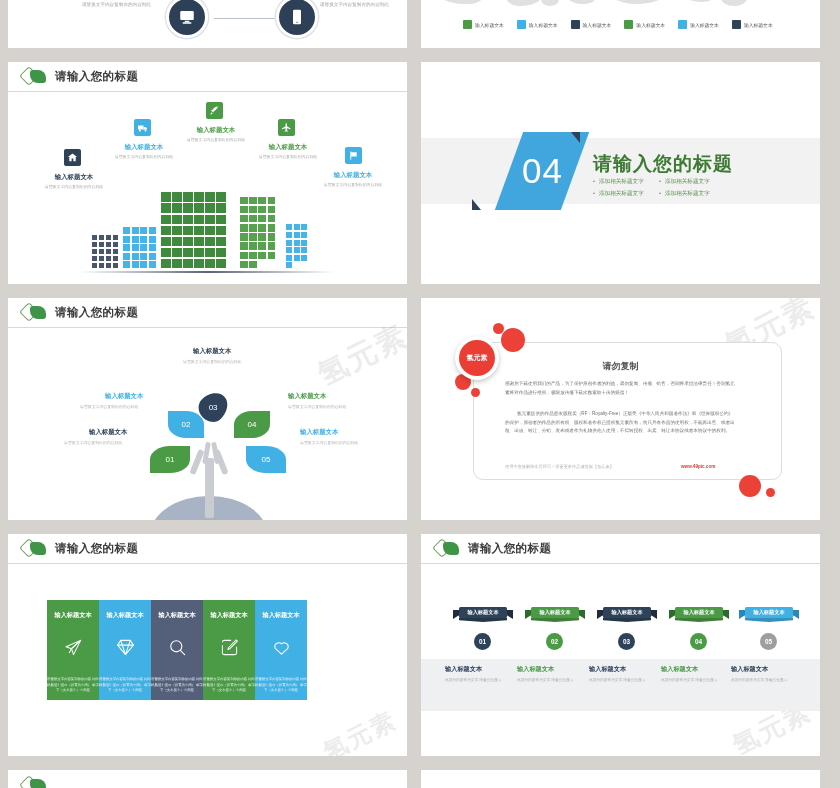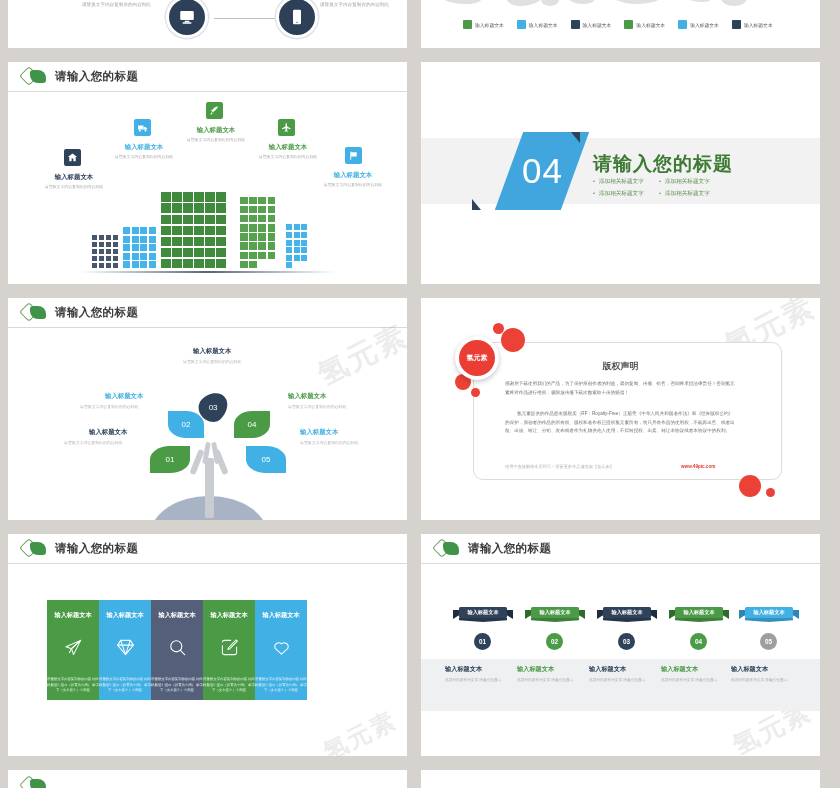--- a/index.html
+++ b/index.html
@@ -546,21 +546,21 @@
     <div class="dot" style="left:72px;top:25px;width:11px;height:11px;"></div>
     <div class="dot" style="left:80px;top:30px;width:24px;height:24px;"></div>
     <div class="dot" style="left:34px;top:76px;width:16px;height:16px;"></div>
     <div class="dot" style="left:50px;top:90px;width:9px;height:9px;"></div>
     <div class="logo-ring" style="left:34px;top:38px;width:44px;height:44px;">
       <span class="logo-in">氢元素</span>
     </div>
     <div class="dot" style="left:318px;top:177px;width:22px;height:22px;"></div>
     <div class="dot" style="left:345px;top:190px;width:9px;height:9px;"></div>
 
-    <div class="cp-title" style="left:0;right:0;top:62px;text-align:center;">版权声明</div>
+    <div class="cp-title" style="left:0;right:0;top:62px;text-align:center;">请勿复制</div>
     <div class="cp-p" style="left:84px;width:230px;top:82px;text-indent:0;">感谢您下载使用我们的产品，为了保护原创作者的利益，请勿复制、传播、销售，否则将承担法律责任！否则氢元素将对作品进行维权，极限放传播下载次数索取十倍的赔偿！</div>
     <div class="cp-p" style="left:84px;width:230px;top:112px;text-indent:12px;">氢元素提供的作品是依版税卖（RF：Royalty-Free）正版受《中华人民共和国著作法》和《世界版权公约》的保护，原创者的作品的所有权、版权和著作权已授权氢元素所有，您只具有作品的使用权，不能再出售、或者出租、出借、转让、分销、发布或者作为礼物供他人使用，不得转授权、出卖、转让本协议或者本协议中的权利。</div>
     <div class="cp-f" style="left:84px;top:166px;">使用中直接删除本页即可！需要更多作品请搜索【氢元素】</div>
     <div class="cp-url" style="left:260px;top:166px;">www.49pic.com</div>
   </div>
 
   <div class="slide h-std">
     <div class="s-head">
       <span class="badge">
           <i class="diamond"></i>

